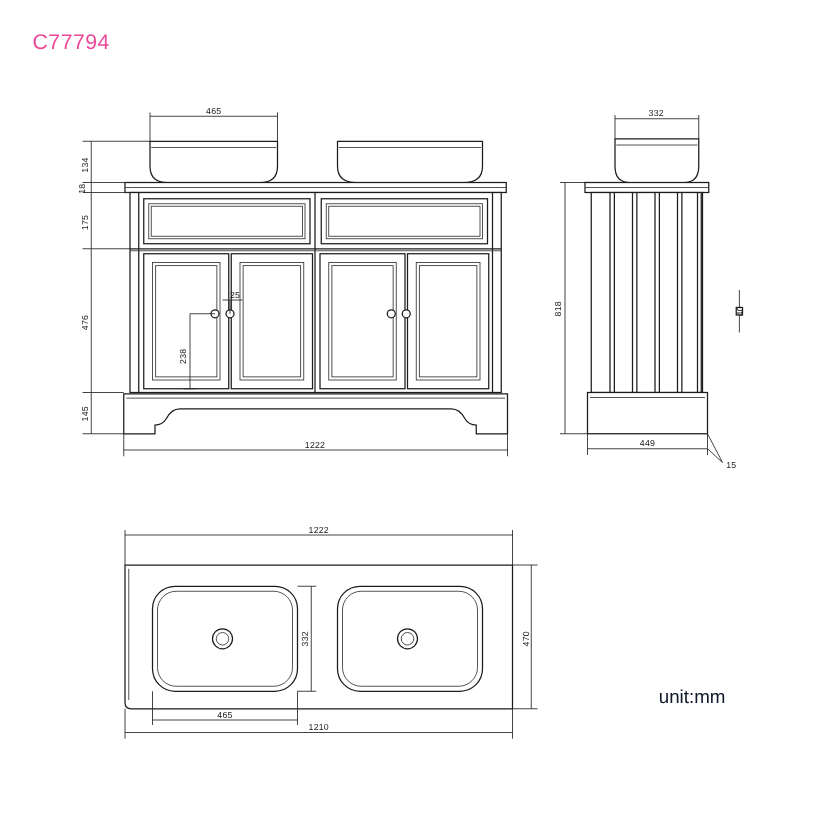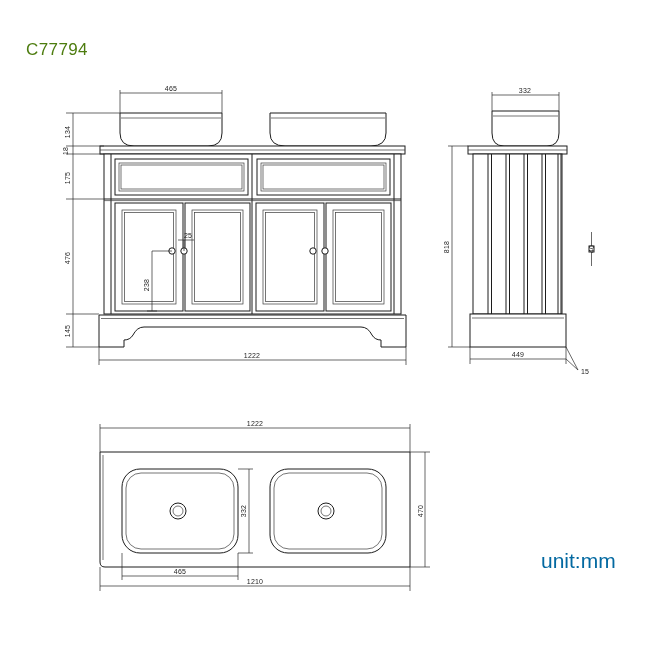--- a/index.html
+++ b/index.html
@@ -7,31 +7,31 @@
   body{
     width:650px;height:650px;
     font-family:"Liberation Sans","DejaVu Sans",sans-serif;
     color:#1a1a1a;
     overflow:hidden;
     position:relative;
   }
   #drawing-root{position:absolute;inset:0;width:650px;height:650px;}
   .title-text{
     position:absolute;
-    left:26px;top:40px;
+    left:26px;top:24px;
     font-size:17px;
     letter-spacing:0.4px;
-    color:#4d7c0f;
+    color:#ec4899;
     white-space:nowrap;
   }
   .unit-text{
     position:absolute;
-    left:541px;top:549px;
-    font-size:21px;
-    color:#0369a1;
+    left:527px;top:549px;
+    font-size:15px;
+    color:#0f172a;
     white-space:nowrap;
   }
   svg{position:absolute;left:0;top:0;width:650px;height:650px;display:block;}
   .ln{stroke:#1c1c1c;fill:none;stroke-width:1;}
   .ln-fine{stroke:#3a3a3a;fill:none;stroke-width:0.7;}
   .dim{stroke:#2a2a2a;fill:none;stroke-width:0.7;}
   .dimtxt{
     font-family:"Liberation Sans","DejaVu Sans",sans-serif;
     font-size:7px;
     fill:#1c1c1c;

